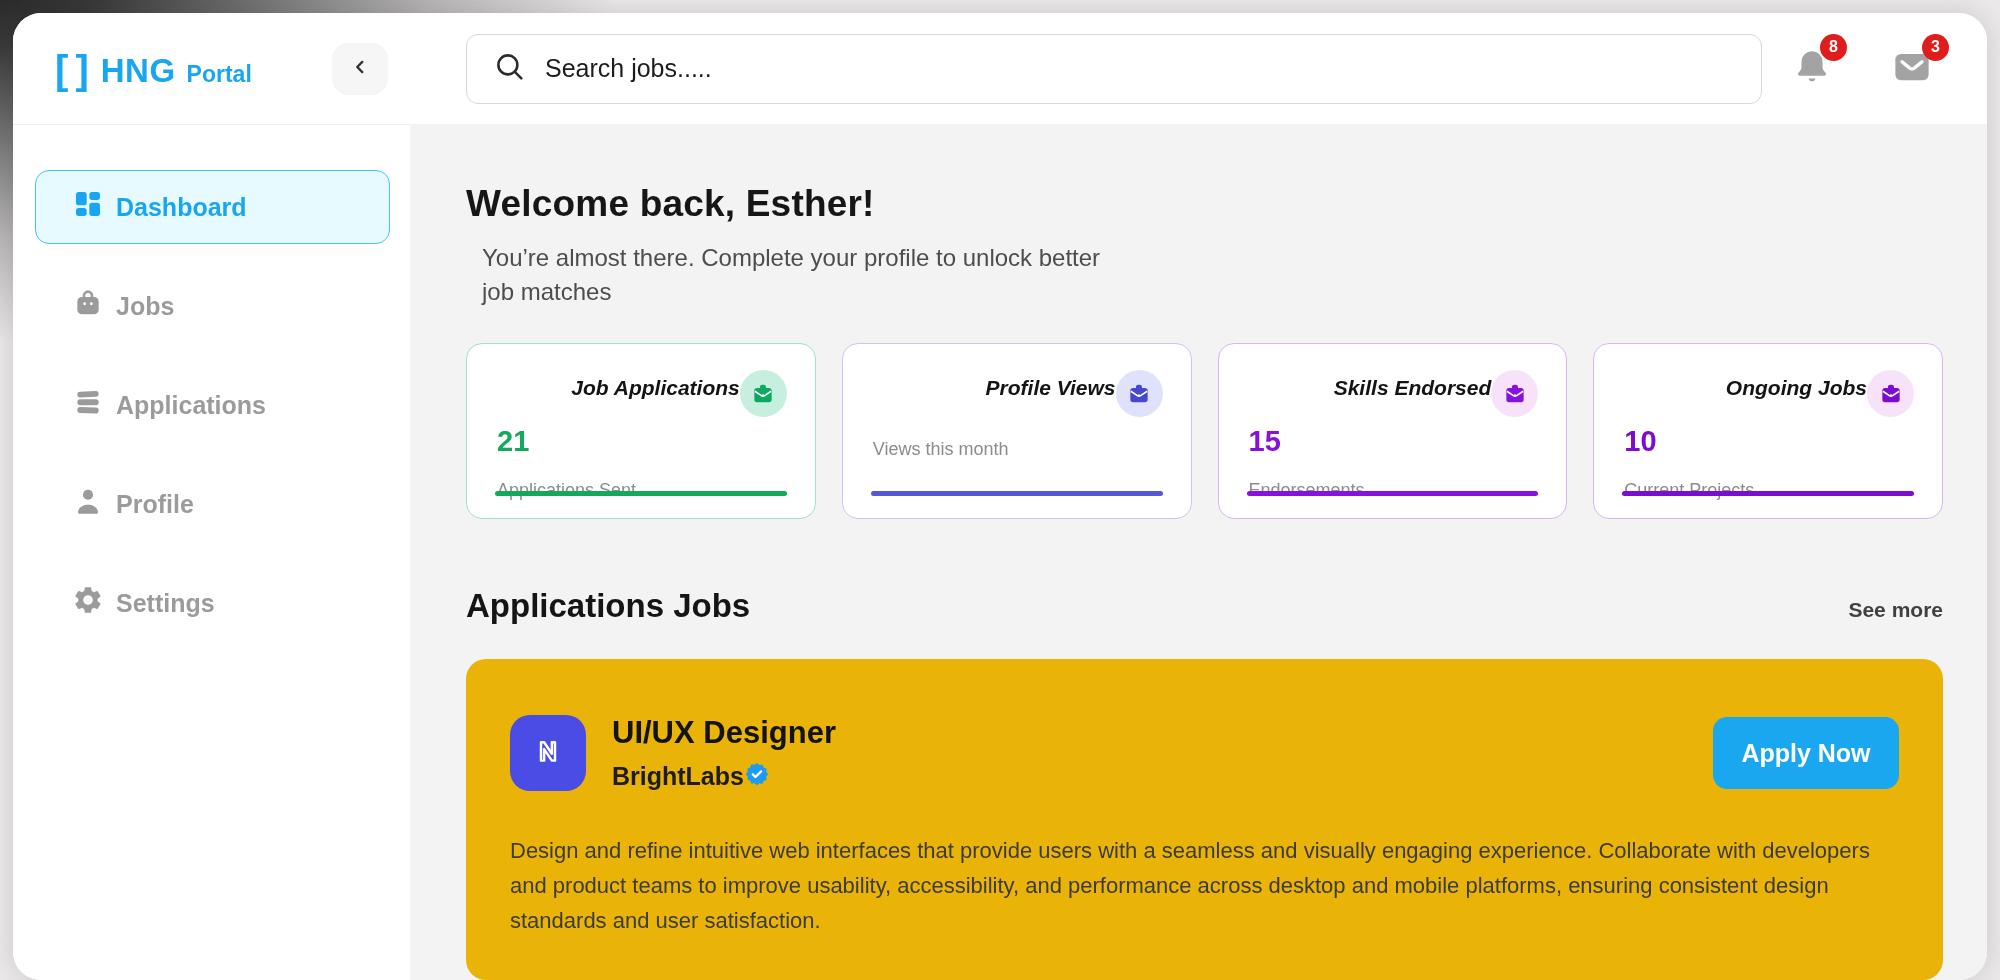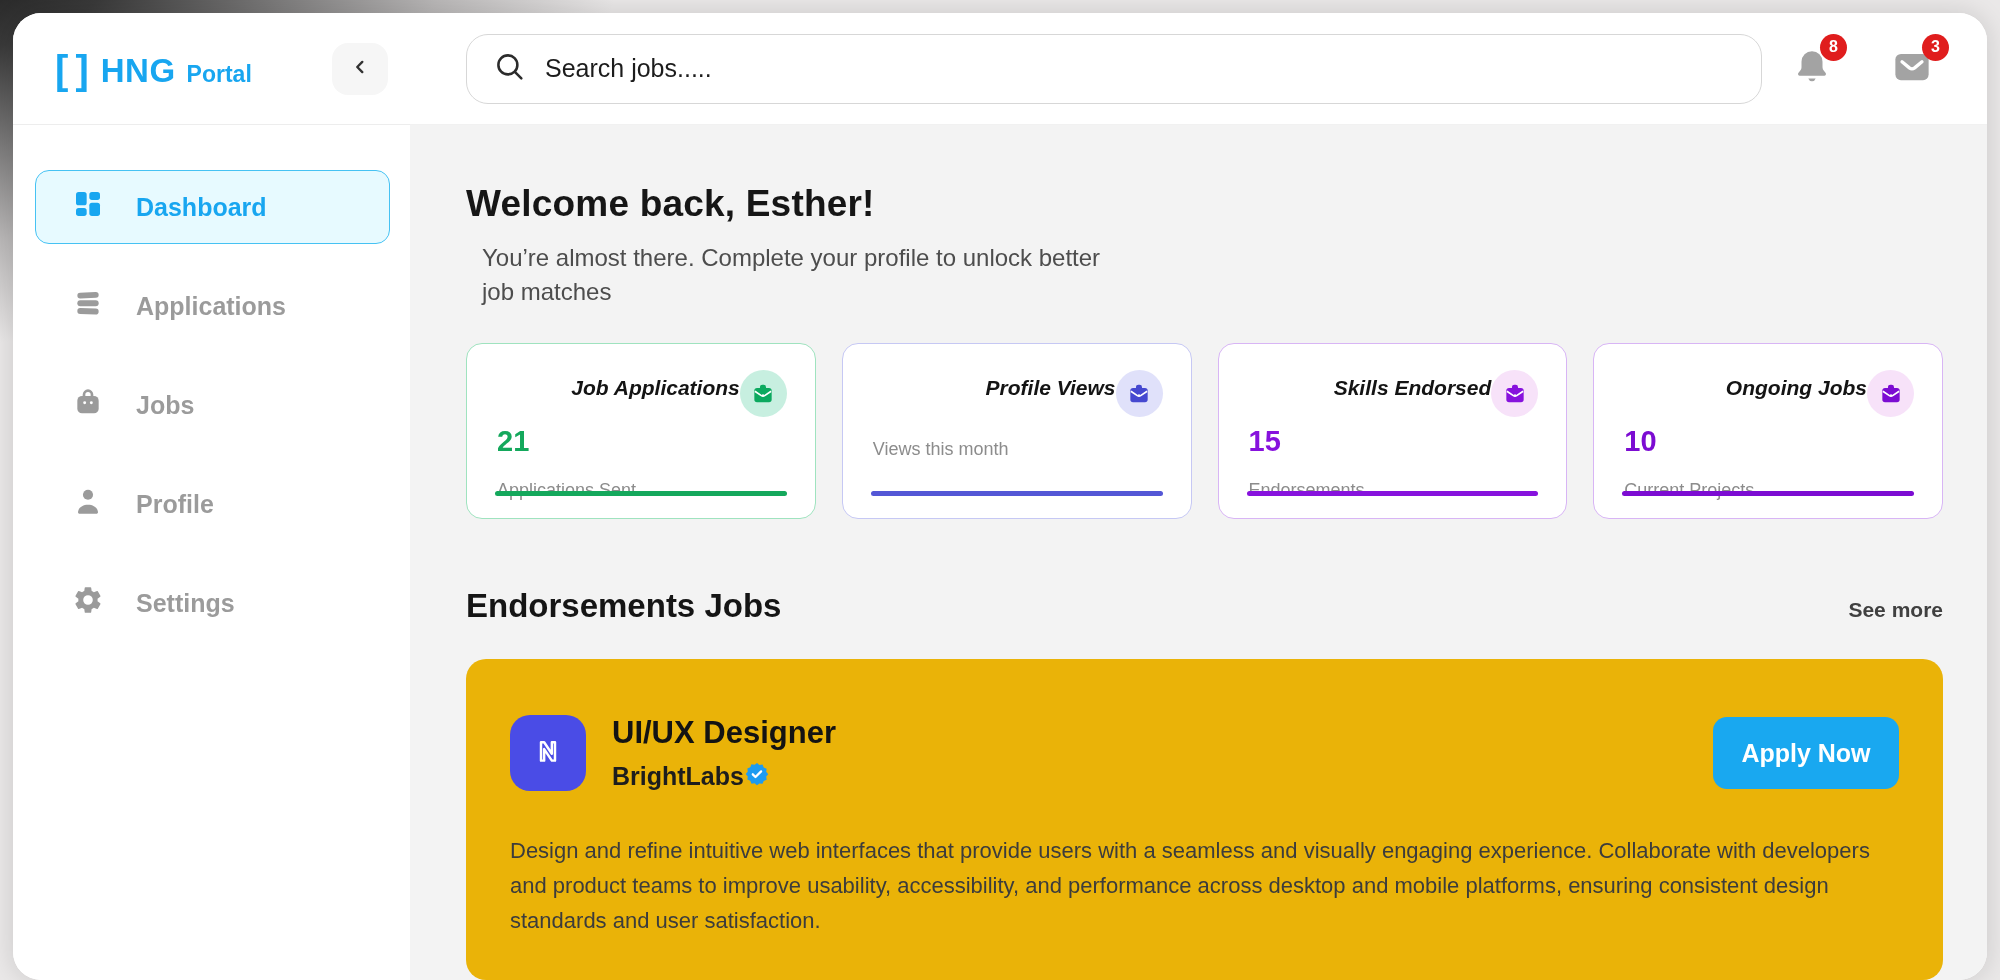--- a/index.html
+++ b/index.html
@@ -17,30 +17,30 @@
   .sidebar-header { grid-column:1; grid-row:1; display:flex; align-items:center;
     padding:0 22px 0 42px; border-bottom:1px solid #ededed; background:#fff; }
   .logo { display:flex; align-items:baseline; gap:4px; color:#18a6f0; }
   .logo .brk { font-size:40px; font-weight:900; letter-spacing:-2px; position:relative; top:2px;}
   .logo .nm { font-size:33px; font-weight:800; margin-left:10px; letter-spacing:.5px;}
   .logo .sfx { font-size:23px; font-weight:700; margin-left:7px; }
   .collapse-btn { margin-left:auto; width:56px; height:52px; border:none; cursor:pointer;
     background:#f6f6f6; border-radius:16px; display:flex; align-items:center; justify-content:center; }
 
   .sidebar { grid-column:1; grid-row:2; background:#fff; padding:45px 20px 0 22px; }
-  .nav-item { display:flex; align-items:center; gap:32px; height:74px; margin-bottom:25px;
+  .nav-item { display:flex; align-items:center; gap:12px; height:74px; margin-bottom:25px;
     padding-left:36px; border-radius:14px; border:1.5px solid transparent; cursor:pointer;
     color:#9b9b9b; font-size:25px; font-weight:700; }
   .nav-item.active { background:#e7faff; border-color:#46c2f3; color:#18a6f0; }
   .nav-item svg { flex:none; }
 
   
   .topbar { grid-column:2; grid-row:1; background:#fff; display:flex; align-items:center;
     padding:0 40px 0 56px; border-bottom:1px solid #f1f1f1; }
-  .searchbar { width:1296px; height:70px; border:1.5px solid #d7d7d7; border-radius:22px;
+  .searchbar { width:1296px; height:70px; border:1.5px solid #d7d7d7; border-radius:12px;
     display:flex; align-items:center; gap:18px; padding:0 26px; background:#fff; }
   .searchbar input { border:none; outline:none; flex:1; font-size:25px; color:#1c1c1c;
     font-family:inherit; background:transparent; }
   .searchbar input::placeholder { color:#1c1c1c; opacity:1; }
   .top-icons { margin-left:auto; display:flex; align-items:center; gap:56px; padding-right:12px;}
   .icon-wrap { position:relative; cursor:pointer; }
   .badge { position:absolute; top:-12px; right:-14px; min-width:27px; height:27px; border-radius:14px;
     background:#e01d1d; color:#fff; font-size:16px; font-weight:700;
     display:flex; align-items:center; justify-content:center; padding:0 5px; }
 
@@ -140,42 +140,42 @@
             <rect x="3" y="3" width="8" height="10" rx="2"></rect>
             <rect x="3" y="15" width="8" height="6" rx="2"></rect>
             <rect x="13" y="3" width="8" height="6" rx="2"></rect>
             <rect x="13" y="11" width="8" height="10" rx="2"></rect>
           </svg>
       </span>
       <span>Dashboard</span>
     </div>
     <div class="nav-item">
       <span>
-        <svg width="32" height="32" viewBox="0 0 24 24" fill="#9b9b9b">
-            <rect x="4" y="4" width="16" height="4.4" rx="2.2" transform="rotate(-3 12 6)"></rect>
-            <rect x="4" y="10" width="16" height="4.4" rx="2.2"></rect>
-            <rect x="4" y="16" width="16" height="4.4" rx="2.2" transform="rotate(2 12 18)"></rect>
-          </svg>
-      </span>
-      <span>Applications</span>
-    </div>
-    <div class="nav-item">
-      <span>
         <svg width="32" height="32" viewBox="0 0 24 24">
             <path d="M9 8V6.5a3 3 0 0 1 6 0V8" fill="none" stroke="#9b9b9b" stroke-width="2"></path>
             <rect x="4" y="7.5" width="16" height="13" rx="3.5" fill="#9b9b9b"></rect>
             <circle cx="9.5" cy="12.5" r="1.1" fill="#fff"></circle>
             <circle cx="14.5" cy="12.5" r="1.1" fill="#fff"></circle>
           </svg>
       </span>
       <span>Jobs</span>
     </div>
     <div class="nav-item">
       <span>
         <svg width="32" height="32" viewBox="0 0 24 24" fill="#9b9b9b">
+            <rect x="4" y="4" width="16" height="4.4" rx="2.2" transform="rotate(-3 12 6)"></rect>
+            <rect x="4" y="10" width="16" height="4.4" rx="2.2"></rect>
+            <rect x="4" y="16" width="16" height="4.4" rx="2.2" transform="rotate(2 12 18)"></rect>
+          </svg>
+      </span>
+      <span>Applications</span>
+    </div>
+    <div class="nav-item">
+      <span>
+        <svg width="32" height="32" viewBox="0 0 24 24" fill="#9b9b9b">
             <circle cx="12" cy="7.3" r="3.8"></circle>
             <path d="M4.5 20.2c.4-3.4 3.6-5.4 7.5-5.4s7.1 2 7.5 5.4c.1.7-.5 1.3-1.2 1.3H5.7c-.7 0-1.3-.6-1.2-1.3z"></path>
           </svg>
       </span>
       <span>Profile</span>
     </div>
     <div class="nav-item">
       <span>
         <svg width="32" height="32" viewBox="0 0 24 24" fill="#9b9b9b">
             <path d="M19.14 12.94a7 7 0 0 0 .06-.94 7 7 0 0 0-.06-.94l2.03-1.58a.5.5 0 0 0 .12-.64l-1.92-3.32a.5.5 0 0 0-.61-.22l-2.39.96a7.3 7.3 0 0 0-1.62-.94l-.36-2.54a.5.5 0 0 0-.5-.42h-3.84a.5.5 0 0 0-.5.42l-.36 2.54c-.59.24-1.13.56-1.62.94l-2.39-.96a.5.5 0 0 0-.61.22L2.65 8.84a.5.5 0 0 0 .12.64l2.03 1.58a7 7 0 0 0 0 1.88l-2.03 1.58a.5.5 0 0 0-.12.64l1.92 3.32c.14.24.42.34.61.22l2.39-.96c.49.38 1.03.7 1.62.94l.36 2.54a.5.5 0 0 0 .5.42h3.84a.5.5 0 0 0 .5-.42l.36-2.54a7.3 7.3 0 0 0 1.62-.94l2.39.96c.24.1.5 0 .61-.22l1.92-3.32a.5.5 0 0 0-.12-.64l-2.03-1.58zM12 15.6a3.6 3.6 0 1 1 0-7.2 3.6 3.6 0 0 1 0 7.2z"></path>
@@ -248,21 +248,21 @@
               </svg>
           </span>
         </div>
         <div class="stat-value">10</div>
         <div class="stat-caption">Current Projects</div>
         <div class="stat-bar"></div>
       </div>
     </section>
 
     <div class="rec-head">
-      <h2 class="rec-title">Endorsements Jobs</h2>
+      <h2 class="rec-title">Applications Jobs</h2>
       <a class="see-more" href="#">See more</a>
     </div>
 
     <section class="job-panel">
       <div class="job-head">
         <div class="job-logo">
           <span>
             <svg width="42" height="42" viewBox="0 0 24 24">
                 <path d="M8 17.5V7h1.8l4.4 6.6V7H16v10.5h-1.8L9.8 10.9v6.6H8z" fill="none" stroke="#fff" stroke-width="1.4" stroke-linejoin="round"></path>
               </svg>

